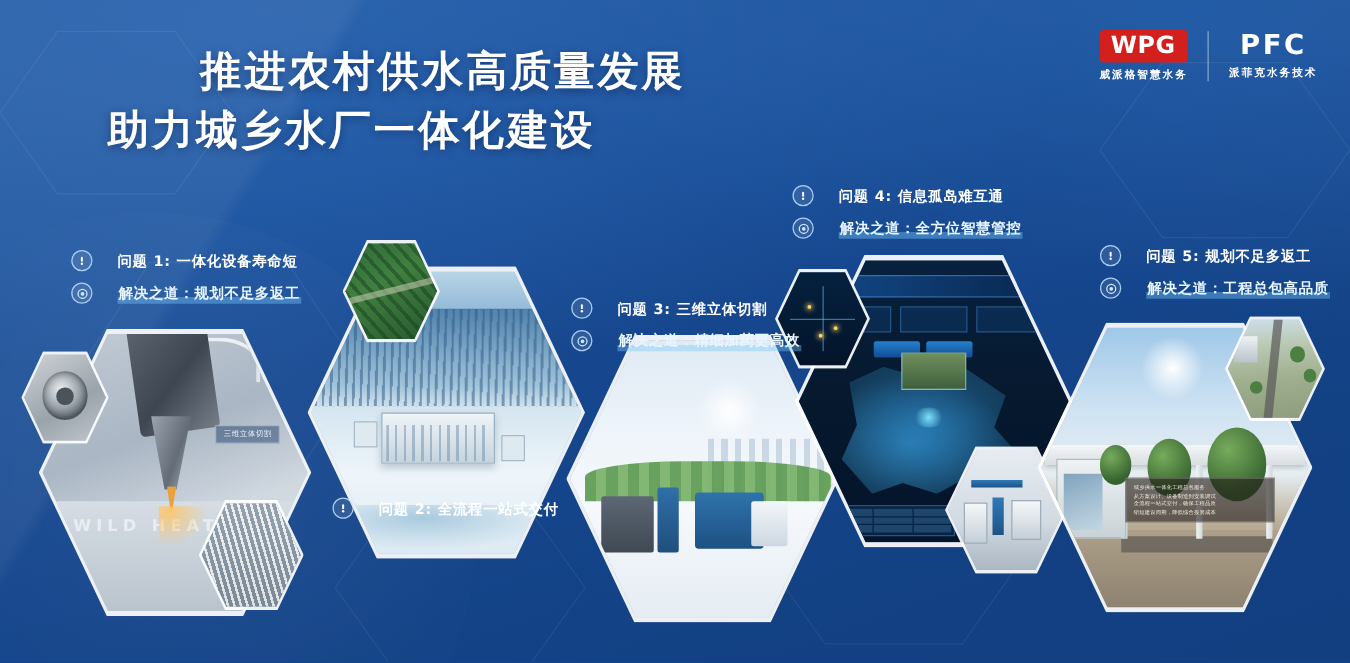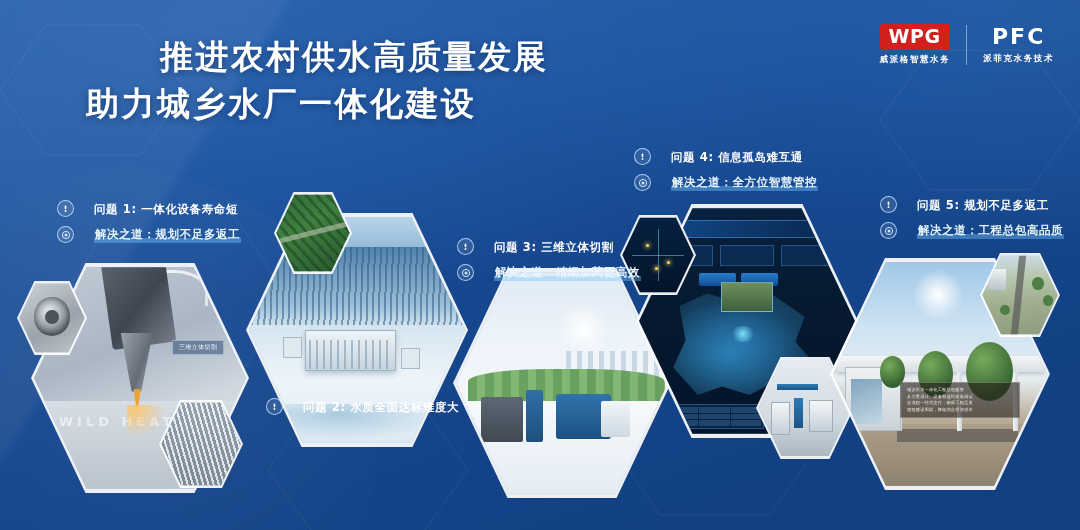--- a/index.html
+++ b/index.html
@@ -478,21 +478,21 @@
   </div>
 
   <div class="label-block" style="left:266px; top:398px;">
     <div class="lab-row problem">
       <span class="lab-icon">
         <svg width="9" height="9" viewBox="0 0 9 9">
             <rect x="3.7" y="1.4" width="1.6" height="4" rx=".8" fill="#fff"></rect>
             <circle cx="4.5" cy="7" r=".95" fill="#fff"></circle>
           </svg>
       </span>
-      <span class="lab-text">问题 2: 水质全面达标难度大</span>
+      <span class="lab-text">问题 2: 全流程一站式交付</span>
     </div>
   </div>
 
   <div class="label-block" style="left:457px; top:238px;">
     <div class="lab-row problem">
       <span class="lab-icon">
         <svg width="9" height="9" viewBox="0 0 9 9">
             <rect x="3.7" y="1.4" width="1.6" height="4" rx=".8" fill="#fff"></rect>
             <circle cx="4.5" cy="7" r=".95" fill="#fff"></circle>
           </svg>

